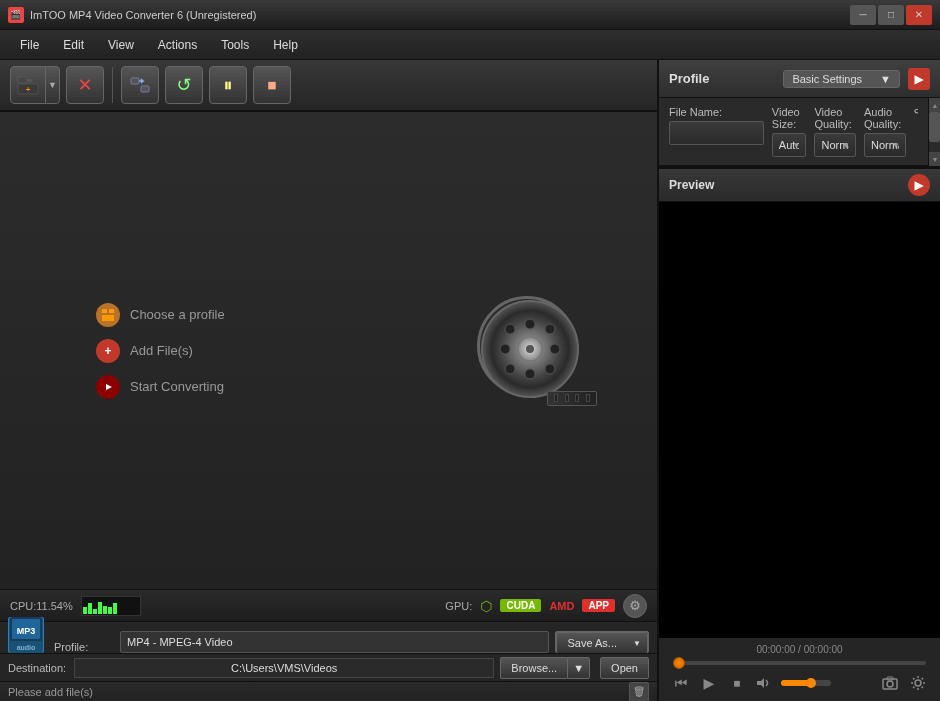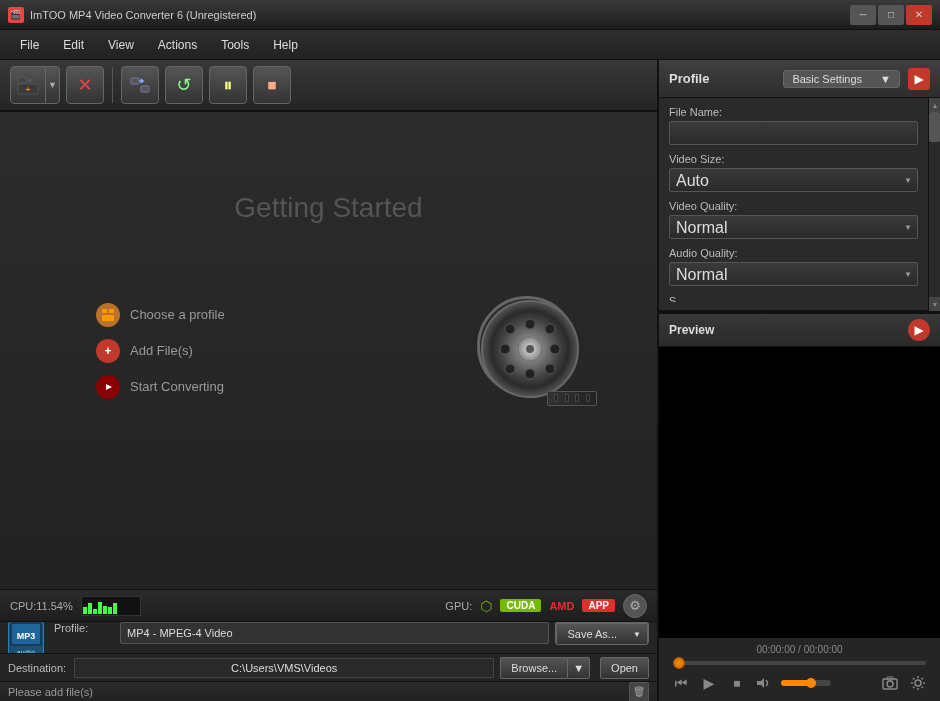--- a/index.html
+++ b/index.html
@@ -156,21 +156,21 @@
     .amd-badge { background: #e0302e; color: white; }
     .settings-btn {
       width: 24px; height: 24px; background: #555; border: 1px solid #666;
       border-radius: 50%; color: #aaa; display: flex; align-items: center; justify-content: center;
       cursor: pointer; font-size: 13px;
     }
 
     
     #profile-bar {
       height: 32px; background: #252525; border-top: 1px solid #111;
-      display: flex; align-items: flex-start; padding: 0 8px; gap: 6px;
+      display: flex; align-items: flex-end; padding: 0 8px; gap: 6px;
     }
     #mp3-icon {
       width: 36px; height: 36px; background: #1a5276;
       display: flex; align-items: center; justify-content: center;
       color: #7fb3d3; font-size: 9px; font-weight: bold;
       border: 1px solid #2980b9; border-radius: 2px;
       margin-right: 4px;
     }
     .bar-label { color: #bbb; font-size: 11px; width: 60px; }
     .bar-select {
@@ -236,29 +236,29 @@
       padding: 2px 8px; border-radius: 3px; cursor: pointer; font-size: 11px;
     }
     #profile-expand-btn {
       width: 22px; height: 22px; background: #c0392b; border: none;
       border-radius: 3px; color: white; cursor: pointer;
       display: flex; align-items: center; justify-content: center; font-size: 12px;
     }
 
     
     #settings-panel {
-      flex: 0 0 auto; padding: 8px 10px; display: flex; flex-direction: column; gap: 8px;
+      flex: 0 0 auto; padding: 8px 10px; display: flex; flex-direction: row; gap: 8px;
       border-bottom: 1px solid #111;
     }
     .setting-row { display: flex; flex-direction: column; gap: 3px; }
     .setting-label { color: #bbb; font-size: 11px; }
     .setting-select {
       width: 100%; height: 24px; background: linear-gradient(to bottom, #3a3a3a, #2a2a2a);
       border: 1px solid #555; color: #ddd; padding: 0 6px;
-      border-radius: 2px; font-size: 16px; appearance: none; cursor: pointer;
+      border-radius: 2px; font-size: 11px; appearance: none; cursor: pointer;
       display: flex; align-items: center; justify-content: space-between;
     }
     .select-wrapper { position: relative; }
     .select-wrapper::after {
       content: '▼'; position: absolute; right: 6px; top: 50%; transform: translateY(-50%);
       color: #999; font-size: 8px; pointer-events: none;
     }
     .setting-input {
       width: 100%; height: 24px; background: linear-gradient(to bottom, #3a3a3a, #2a2a2a);
       border: 1px solid #555; color: #ddd; padding: 0 6px;
@@ -361,21 +361,20 @@
           <rect x="12" y="12" width="8" height="6" rx="1" fill="#555" stroke="#77a" stroke-width="1"></rect>
           <path d="M10 7 L14 7 L12 5 L14 7 L12 9" fill="none" stroke="#8af" stroke-width="1.5"></path>
         </svg>
       </button>
       <button class="toolbar-btn toolbar-btn-restart">↺</button>
       <button class="toolbar-btn toolbar-btn-pause">⏸</button>
       <button class="toolbar-btn toolbar-btn-stop">⏹</button>
     </div>
 
     <div id="content-area" style="flex:1; position: relative;">
-      <div id="getting-started" style="position: absolute; top: 80px; left: 0; right: 0; text-align: center;">Getting Started</div>
 
       <div id="instructions" style="position: absolute; left: 96px; top: 50%; transform: translateY(-50%);">
         <div class="instruction-item">
           <div class="instruction-icon icon-profile">
             <svg width="14" height="14" viewBox="0 0 14 14">
               <rect x="1" y="1" width="5" height="4" rx="0.5" fill="#f90"></rect>
               <rect x="8" y="1" width="5" height="4" rx="0.5" fill="#f90"></rect>
               <rect x="1" y="7" width="12" height="6" rx="0.5" fill="#f90"></rect>
             </svg>
           </div>

